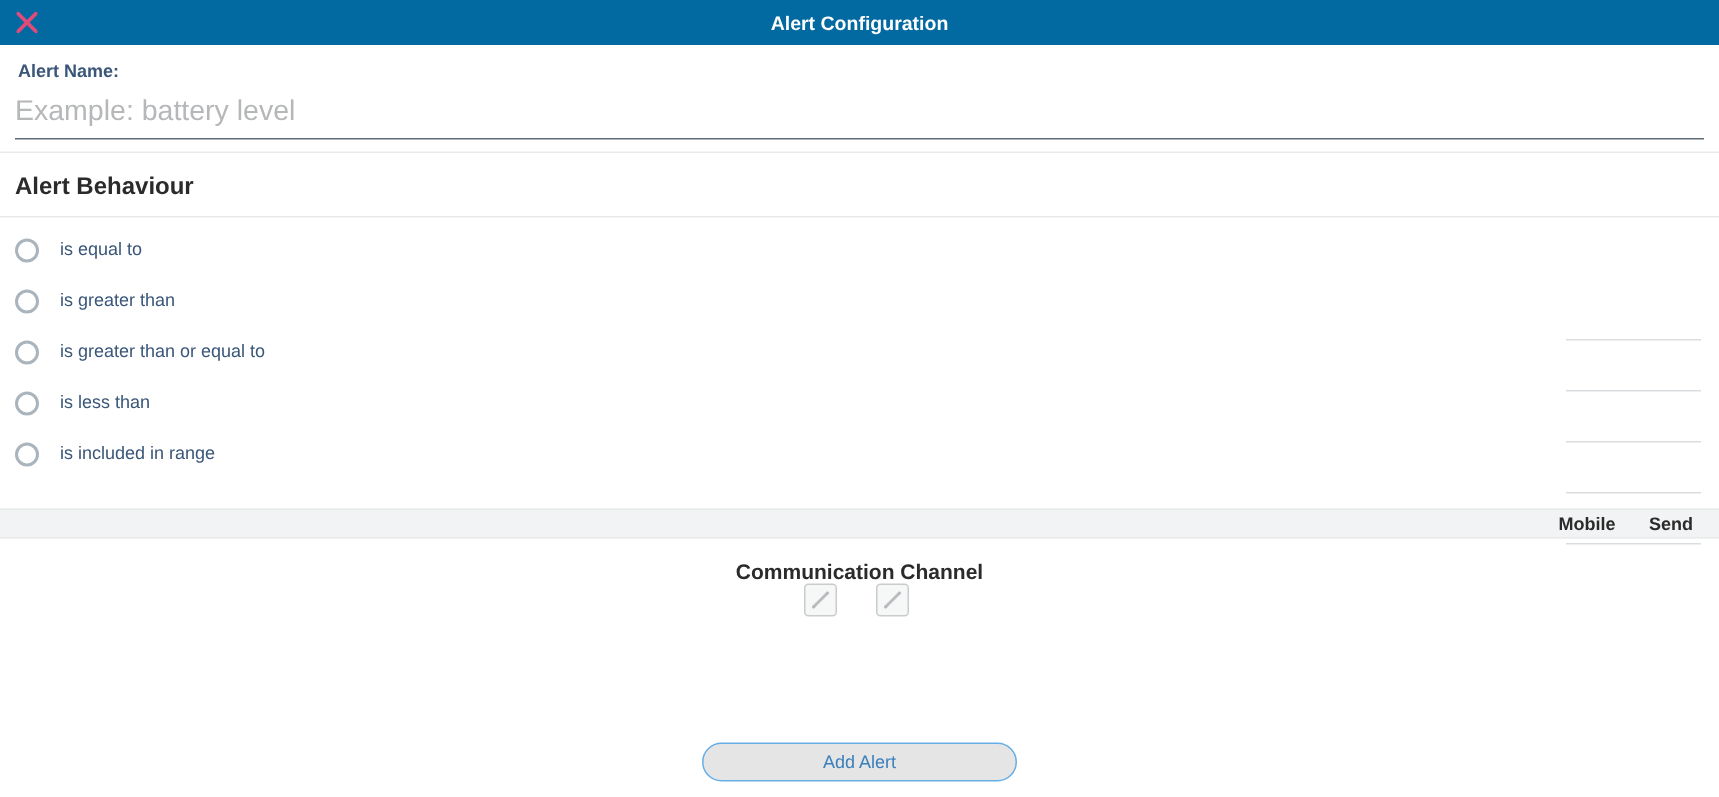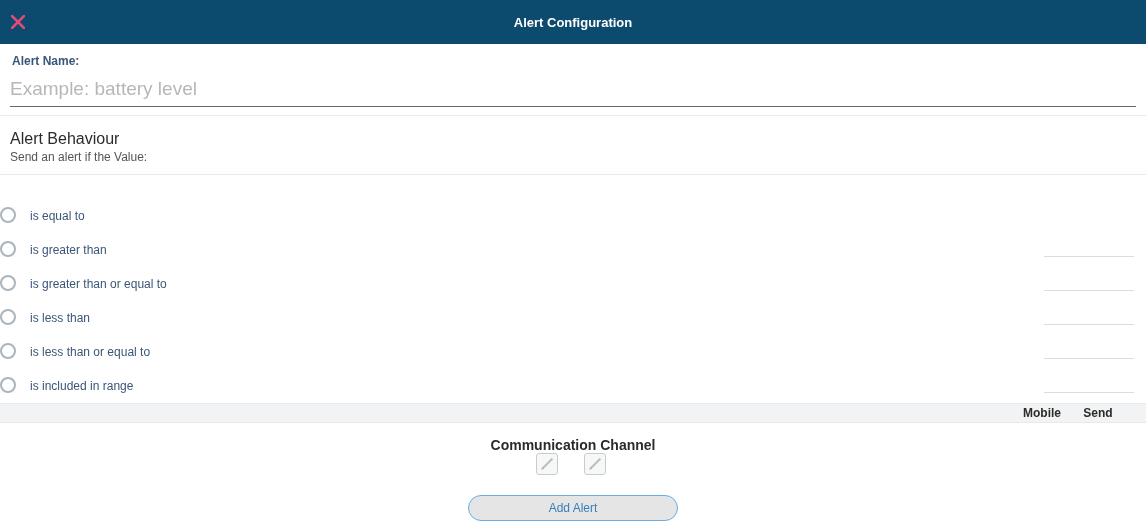--- a/index.html
+++ b/index.html
@@ -1,37 +1,37 @@
 <!DOCTYPE html>
 <html><head>
 <meta charset="utf-8">
 <style>
   * { box-sizing: border-box; margin: 0; padding: 0; }
   html, body { width: 1146px; height: 531px; font-family: -apple-system, BlinkMacSystemFont, "Segoe UI", Arial, sans-serif; background: #fff; color: #333; overflow: hidden; }
-  .header { height: 44px; background: #0c4a6e; display: flex; align-items: center; position: relative; justify-content: center; }
+  .header { height: 30px; background: #0369a1; display: flex; align-items: center; position: relative; justify-content: center; }
   .close { position: absolute; left: 10px; top: 50%; transform: translateY(-50%); width: 16px; height: 16px; display: flex; align-items: center; justify-content: center; cursor: pointer; }
   .close svg { width: 14px; height: 14px; }
   .title { flex: 1; text-align: center; color: #fff; font-size: 13px; font-weight: 600; }
   .section-name { padding: 10px 12px 4px 12px; }
   .label { font-size: 12px; font-weight: 600; color: #3a5678; }
   .name-input-wrap { padding: 0 10px 8px 10px; }
   .name-input { width: 100%; border: none; border-bottom: 1px solid #5f6a74; font-size: 19px; padding: 6px 0; background: transparent; outline: none; }
   .name-input::placeholder { color: #b5b7b9; }
   .divider { height: 1px; background: #e7e9ea; }
   .behaviour-head { padding: 14px 10px 10px 10px; border-bottom: 1px solid #e7e9ea; }
-  .behaviour-title { font-size: 16px; font-weight: 400; color: #2b2b2b; }
+  .behaviour-title { font-size: 16px; font-weight: 700; color: #2b2b2b; }
   .behaviour-sub { font-size: 12px; color: #555; margin-top: 2px; }
   .options { padding: 14px 0 10px 0; position: relative; }
-  .option-row { display: flex; align-items: flex-end; height: 34px; }
+  .option-row { display: flex; align-items: flex-start; height: 34px; padding-left: 10px; }
   .radio { width: 16px; height: 16px; border: 2px solid #a9b4bc; border-radius: 50%; margin-right: 14px; cursor: pointer; flex-shrink: 0; }
   .option-label { font-size: 12px; color: #3a5678; }
   .value-col { position: absolute; right: 12px; top: 14px; width: 90px; }
   .value-cell { height: 34px; border-bottom: 1px solid #d9dde0; }
   .value-cell:first-child { border-bottom: none; }
-  .channel-header-row { background: #f2f3f4; height: 20px; display: flex; justify-content: flex-end; align-items: center; padding-right: 28px; gap: 16px; border-top: 1px solid #e7e9ea; border-bottom: 1px solid #e7e9ea; }
+  .channel-header-row { background: #f2f3f4; height: 20px; display: flex; justify-content: flex-end; align-items: center; padding-right: 12px; gap: 16px; border-top: 1px solid #e7e9ea; border-bottom: 1px solid #e7e9ea; }
   .ch-head { font-size: 12px; font-weight: 600; color: #2b2b2b; width: 40px; text-align: center; }
   .ch-head.mobile { width: 40px; }
   .channel-row { display: flex; align-items: center; padding: 14px 12px 18px 12px; flex-direction: column; }
   .channel-left { flex: 1; }
   .channel-title { font-size: 14px; font-weight: 700; color: #2b2b2b; }
   .channel-sub { font-size: 12px; color: #555; margin-top: 2px; }
   .channel-boxes { display: flex; gap: 26px; padding-right: 4px; }
   .chkbox { width: 22px; height: 22px; border: 1px solid #c9ccce; border-radius: 3px; position: relative; background: #f6f7f7; }
   .chkbox::before, .chkbox::after { content: ""; position: absolute; background: #c9ccce; }
   .chkbox::before { width: 2px; height: 14px; left: 50%; top: 50%; transform: translate(-50%,-50%) rotate(45deg); }
@@ -57,43 +57,38 @@
 <div class="section-name">
   <div class="label">Alert Name:</div>
 </div>
 <div class="name-input-wrap">
   <input class="name-input" type="text" placeholder="Example: battery level" style="">
 </div>
 <div class="divider"></div>
 
 <div class="behaviour-head">
   <div class="behaviour-title">Alert Behaviour</div>
-  <div class="behaviour-sub">Send an alert if the Value:</div>
 </div>
 
 <div class="options">
   <div class="option-row">
     <div class="radio"></div>
     <div class="option-label">is equal to</div>
   </div>
   <div class="option-row">
     <div class="radio"></div>
     <div class="option-label">is greater than</div>
   </div>
   <div class="option-row">
     <div class="radio"></div>
     <div class="option-label">is greater than or equal to</div>
   </div>
   <div class="option-row">
     <div class="radio"></div>
     <div class="option-label">is less than</div>
-  </div>
-  <div class="option-row">
-    <div class="radio"></div>
-    <div class="option-label">is less than or equal to</div>
   </div>
   <div class="option-row">
     <div class="radio"></div>
     <div class="option-label">is included in range</div>
   </div>
 
   <div class="value-col">
     <div class="value-cell" style="border-bottom:none;"></div>
     <div class="value-cell"></div>
     <div class="value-cell"></div>

